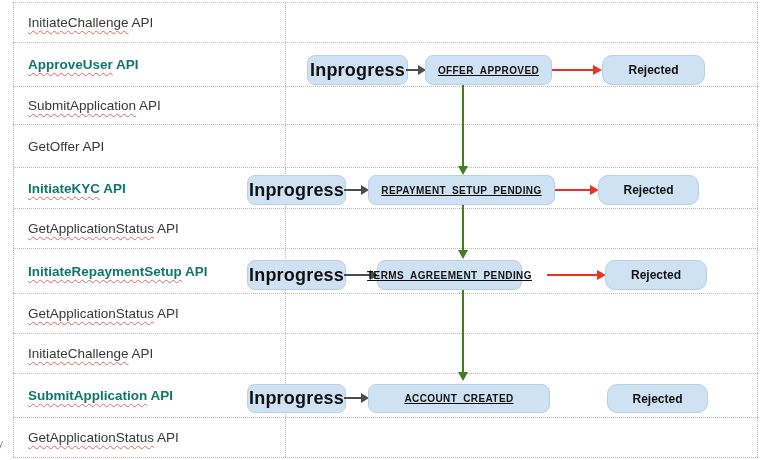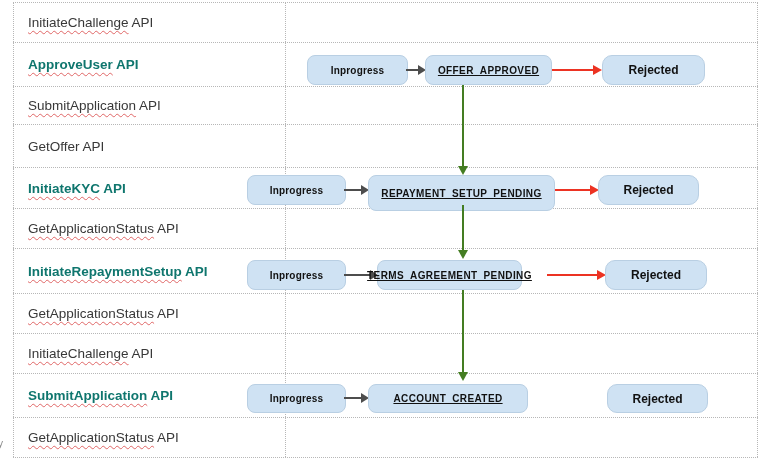--- a/index.html
+++ b/index.html
@@ -36,21 +36,21 @@
   
   .overlay { position: absolute; left: 0; top: 0; width: 761px; height: 460px; pointer-events: none; }
   .fbox {
     position: absolute;
     background: #cfe2f3;
     border: 1px solid #b9cfe3;
     border-radius: 8px;
     display: flex; align-items: center; justify-content: center;
     font-weight: 700; color: #111; text-align: center;
   }
-  .fbox.inprogress { font-size: 10px; letter-spacing: .2px; }
+  .fbox.inprogress { font-size: 18px; letter-spacing: .2px; }
   .fbox.state { font-size: 10px; letter-spacing: .4px; text-decoration: underline; }
   .fbox.rejected { font-size: 12px; border-radius: 10px; }
   .harrow { position: absolute; height: 10px; display: flex; align-items: center; }
   .harrow .shaft { flex: 1; height: 2px; }
   .harrow .head { width: 0; height: 0; border-top: 5px solid transparent; border-bottom: 5px solid transparent; }
   .harrow.gray .shaft { background: #4d4d4d; }
   .harrow.gray .head { border-left: 8px solid #4d4d4d; }
   .harrow.red .shaft { background: #ec3323; }
   .harrow.red .head { border-left: 9px solid #ec3323; }
   .varrow { position: absolute; width: 12px; display: flex; flex-direction: column; align-items: center; }
@@ -151,21 +151,21 @@
     <div class="varrow" style="left:457px;top:85px;height:90px">
         <div class="shaft"></div>
         <div class="head"></div>
       </div>
 
     <div class="fbox inprogress" style="left:247px;top:175px;width:99px;height:30px">Inprogress</div>
     <div class="harrow gray" style="left:344px;top:185px;width:25px">
         <div class="shaft"></div>
         <div class="head"></div>
       </div>
-    <div class="fbox state" style="left:368px;top:175px;width:187px;height:36px">REPAYMENT_SETUP_PENDING</div>
+    <div class="fbox state" style="left:368px;top:175px;width:187px;height:30px">REPAYMENT_SETUP_PENDING</div>
     <div class="harrow red" style="left:555px;top:185px;width:44px">
         <div class="shaft"></div>
         <div class="head"></div>
       </div>
     <div class="fbox rejected" style="left:598px;top:175px;width:101px;height:30px">Rejected</div>
 
     <div class="varrow" style="left:457px;top:205px;height:54px">
         <div class="shaft"></div>
         <div class="head"></div>
       </div>
@@ -185,17 +185,17 @@
     <div class="varrow" style="left:457px;top:290px;height:91px">
         <div class="shaft"></div>
         <div class="head"></div>
       </div>
 
     <div class="fbox inprogress" style="left:247px;top:384px;width:99px;height:29px">Inprogress</div>
     <div class="harrow gray" style="left:344px;top:393px;width:25px">
         <div class="shaft"></div>
         <div class="head"></div>
       </div>
-    <div class="fbox state" style="left:368px;top:384px;width:160px;height:29px">ACCOUNT_CREATED</div>
+    <div class="fbox state" style="left:368px;top:384px;width:182px;height:29px">ACCOUNT_CREATED</div>
     <div class="fbox rejected" style="left:607px;top:384px;width:101px;height:29px">Rejected</div>
 
   </div>
 </div>
 
 </body></html>

